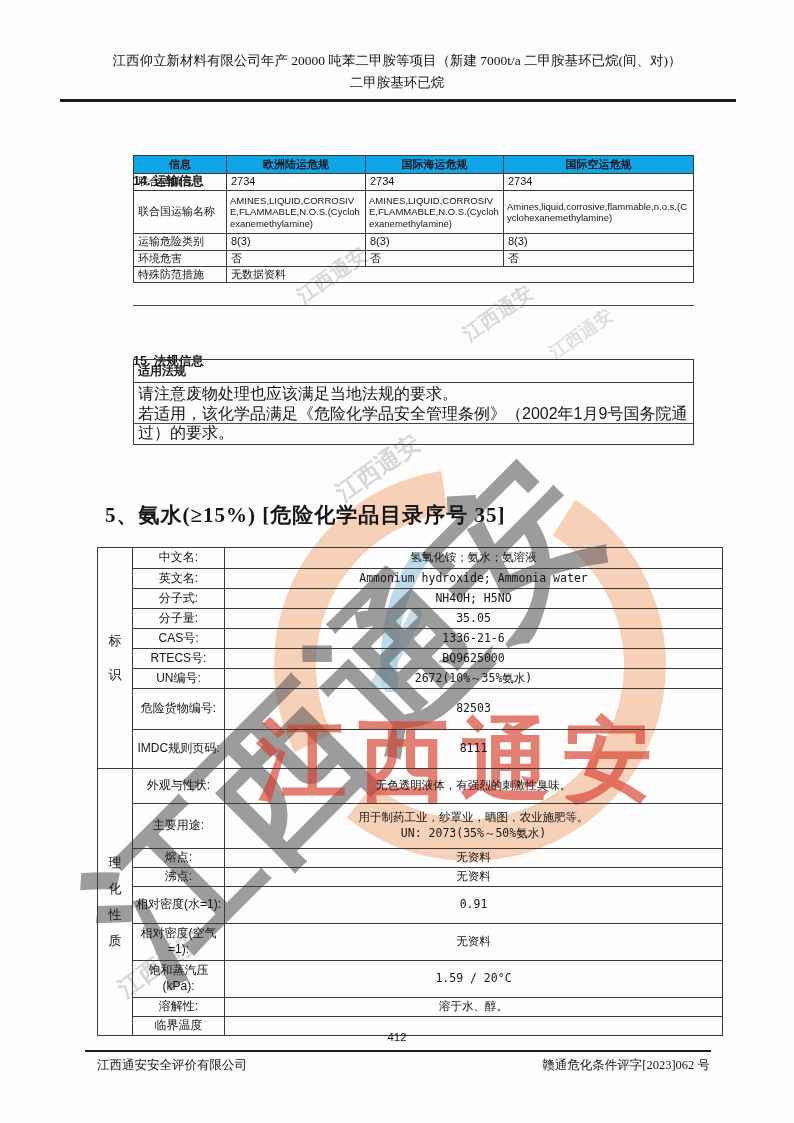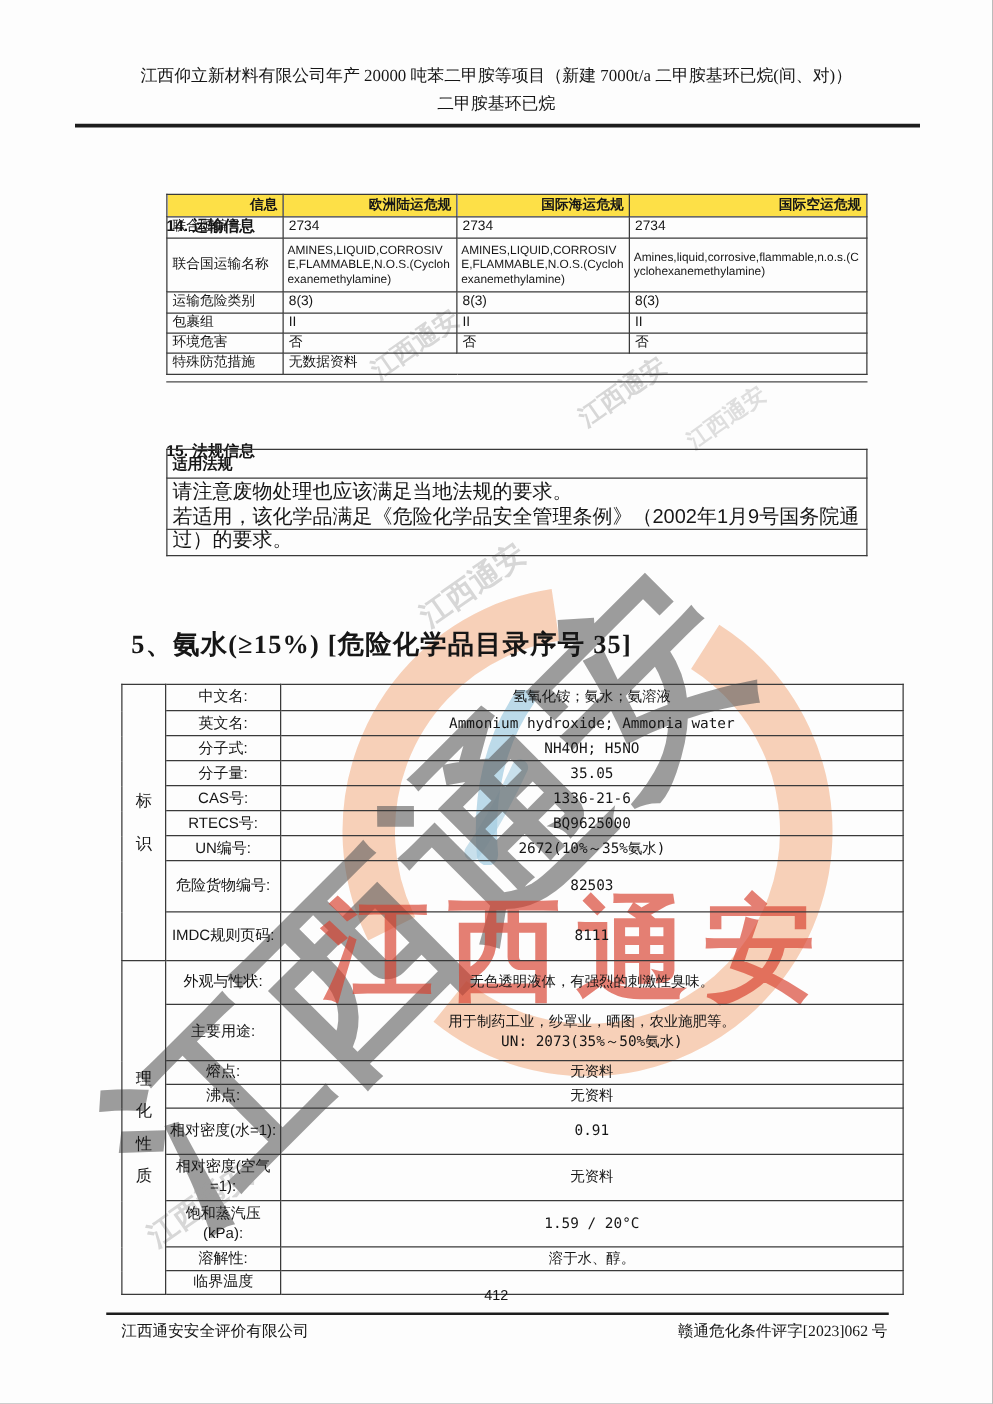--- a/index.html
+++ b/index.html
@@ -38,21 +38,21 @@
   .s15-sub{position:absolute;top:339px;left:128px;font-size:12.5px;font-weight:bold;}
   .s5-title{position:absolute;top:501px;left:105px;font-size:21px;font-weight:bold;letter-spacing:1px;
             font-family:"Liberation Serif",serif;}
 
   
   table{border-collapse:collapse;table-layout:fixed;}
   td,th{border:1px solid #3a3a3a;padding:1px 4px;vertical-align:middle;overflow:hidden;}
 
   
   .t14{position:absolute;top:155px;left:133px;width:561px;font-size:11px;line-height:1.2;}
-  .t14 th{background:#fde047;text-align:right;font-weight:bold;font-size:11px;}
+  .t14 th{background:#0ea5e9;text-align:center;font-weight:bold;font-size:11px;}
   .t14 td{text-align:left;}
   .t14 .en{font-size:9.5px;word-break:break-all;line-height:1.18;padding:1px 3px;}
   .rh18{height:18px}.rh17{height:17px}.rh43{height:43px}.rh14{height:14px}.rh16{height:16px}
 
   
   .divider{position:absolute;left:133px;width:561px;height:1px;background:#4a4a4a;}
   .d1{top:305px;} .d2{top:423px;}
 
   
   .t15{position:absolute;top:359px;left:133px;width:561px;}
@@ -125,26 +125,20 @@
         <td class="en">AMINES,LIQUID,CORROSIVE,FLAMMABLE,N.O.S.(Cyclohexanemethylamine)</td>
         <td class="en">Amines,liquid,corrosive,flammable,n.o.s.(Cyclohexanemethylamine)</td>
       </tr>
       <tr class="rh17">
         <td>运输危险类别</td>
         <td>8(3)</td>
         <td>8(3)</td>
         <td>8(3)</td>
       </tr>
       <tr class="rh14">
-        <td>包裹组</td>
-        <td>II</td>
-        <td>II</td>
-        <td>II</td>
-      </tr>
-      <tr class="rh14">
         <td>环境危害</td>
         <td>否</td>
         <td>否</td>
         <td>否</td>
       </tr>
       <tr class="rh16">
         <td>特殊防范措施</td>
         <td colspan="3">无数据资料</td>
       </tr>
     </tbody>

